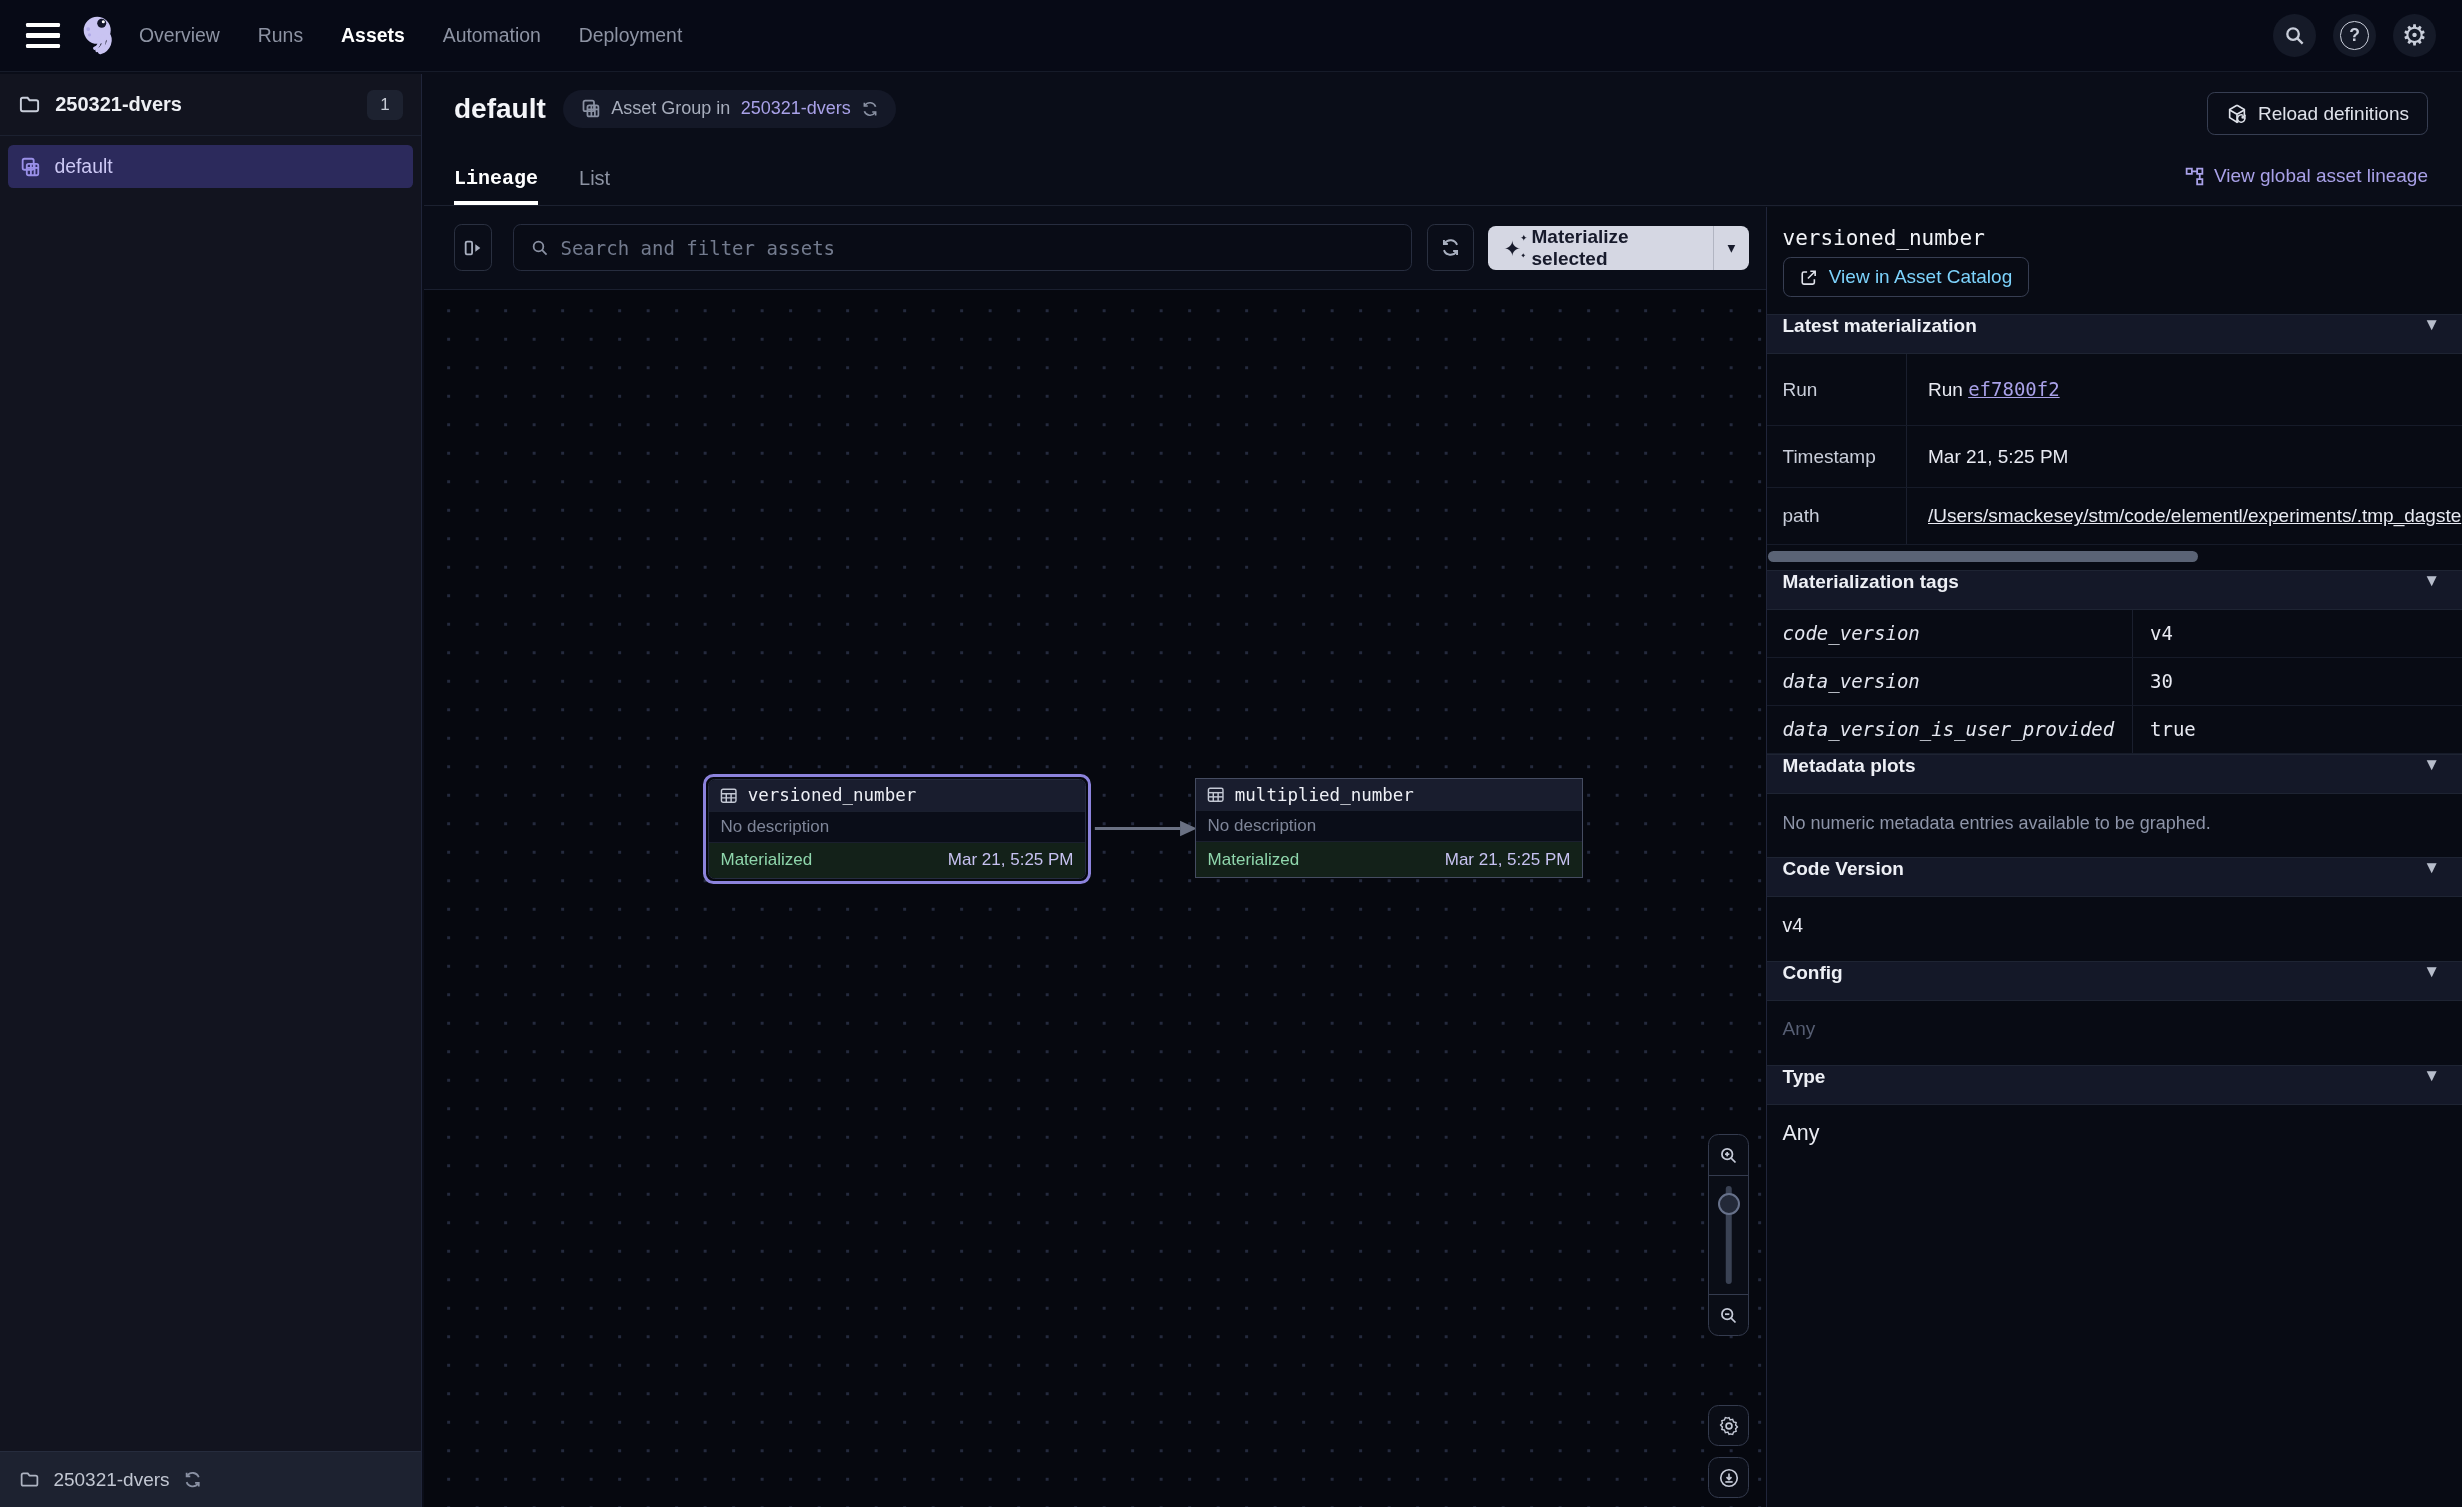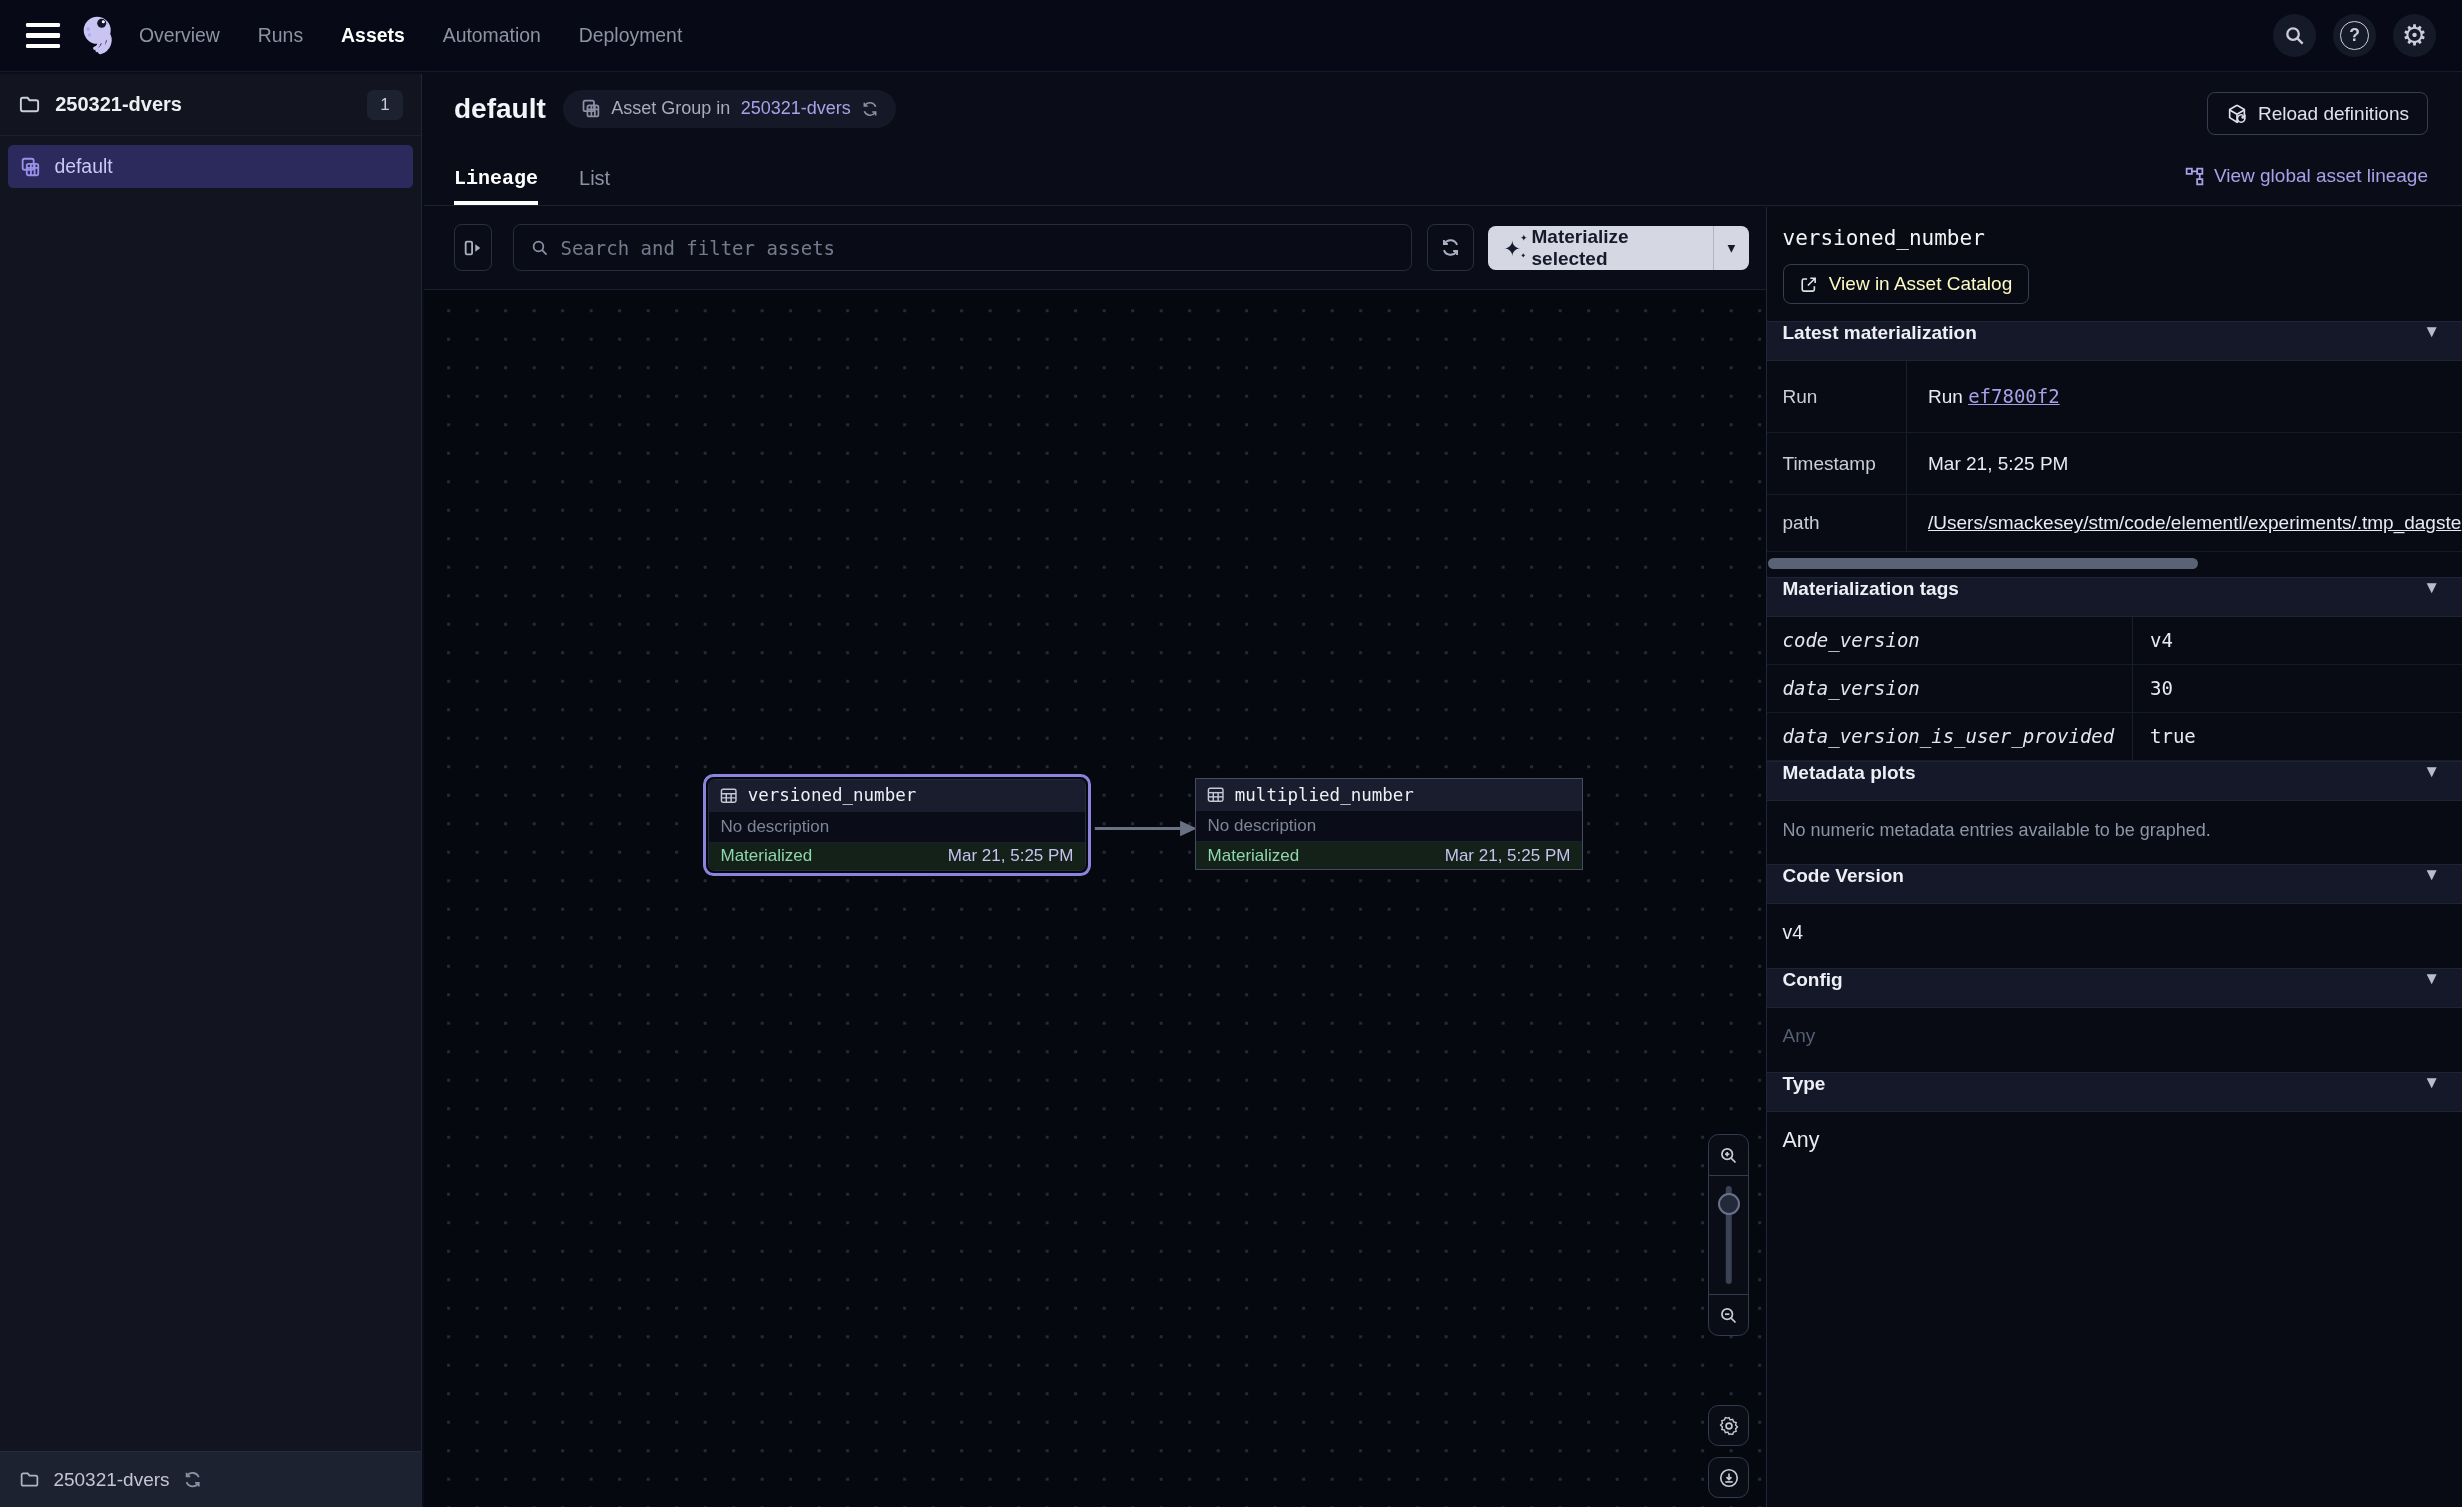--- a/index.html
+++ b/index.html
@@ -121,21 +121,21 @@
     background-size:28.5px 28.5px; background-position:10.4px 6.5px;
     border-top:1.3px solid #1A1F2F; overflow:hidden;
   }
   .node-wrap { position:absolute; width:388px; }
   .node-wrap.sel { border:3.2px solid #8C83DC; border-radius:10.4px; padding:1.9px; background:#06080F; }
   .node-card { border-radius:6.5px; overflow:hidden; border:0.6px solid #262C40; }
   .node-wrap.plain .node-card { border:1.3px solid #454C61; border-radius:0; }
   .node-header { height:31px; background:#191D2E; display:flex; align-items:center; gap:9px; padding:0 10.4px; }
   .node-header .name { font-size:17.5px; color:#EEF0F6; }
   .node-desc { height:32px; background:#0A0D18; display:flex; align-items:center; padding:0 11.6px; font-size:17px; color:#7E8598; border-top:0.6px solid #1A1F2E; border-bottom:0.6px solid #1A1F2E;}
-  .node-foot { height:27px; background:#132119; display:flex; align-items:center; justify-content:space-between; padding:0 11.6px;gap:32px; }
+  .node-foot { height:35px; background:#132119; display:flex; align-items:center; justify-content:space-between; padding:0 11.6px;gap:32px; }
   .node-foot .status { font-size:17px; color:#8FD6AC; }
   .node-foot .time { font-size:17px; color:#C7C2F1; }
   .edge-svg { position:absolute; }
 
   
   .zoom-group {
     position:absolute; left:1284px; top:844px; width:41px; height:202px;
     border:1.3px solid #343B4E; border-radius:10.4px; background:#0A0D16; color:#C6CBD8;
     display:flex; flex-direction:column;
   }
@@ -146,22 +146,22 @@
   .float-btn {
     position:absolute; left:1284px; width:41px; height:41px; border:1.3px solid #343B4E; border-radius:10.4px;
     background:#0A0D16; color:#C6CBD8; display:flex; align-items:center; justify-content:center; cursor:pointer;
   }
 
   
   .detail-panel { flex:1; border-left:1.3px solid #20253A; background:#080B14; overflow:hidden; }
   .panel-top { padding:19.4px 15.5px 17px; }
   .panel-title { font-size:21px; color:#F2F4F8; }
   .catalog-btn {
-    margin-top:14px; height:40px; border:1.3px solid #373E52; border-radius:7.8px; background:transparent;
-    color:#fef9c3; font-size:19px; display:flex; align-items:center; gap:10.4px; padding:0 15.5px; cursor:pointer;
+    margin-top:7px; height:40px; border:1.3px solid #373E52; border-radius:7.8px; background:transparent;
+    color:#7dd3fc; font-size:19px; display:flex; align-items:center; gap:10.4px; padding:0 15.5px; cursor:pointer;
     font-family:inherit;
   }
   .sec-head {
     height:40px; background:#141828; border-top:1.3px solid #1E2433; border-bottom:1.3px solid #1E2433;
     display:flex; justify-content:space-between; padding:0 22px 0 15.5px; cursor:pointer;
   }
   .sec-head .h { font-size:19px; font-weight:700; color:#EDEFF5; }
   .sec-caret { color:#B7BDCB; font-size:17px; }
   .kv-row { display:flex; border-bottom:1.3px solid #161B29; align-items:center; }
   .kv-label { width:140px; align-self:stretch; border-right:1.3px solid #1A1F2E; display:flex; align-items:center; padding-left:15.5px; font-size:19px; color:#C9CEDA; flex:none; }

